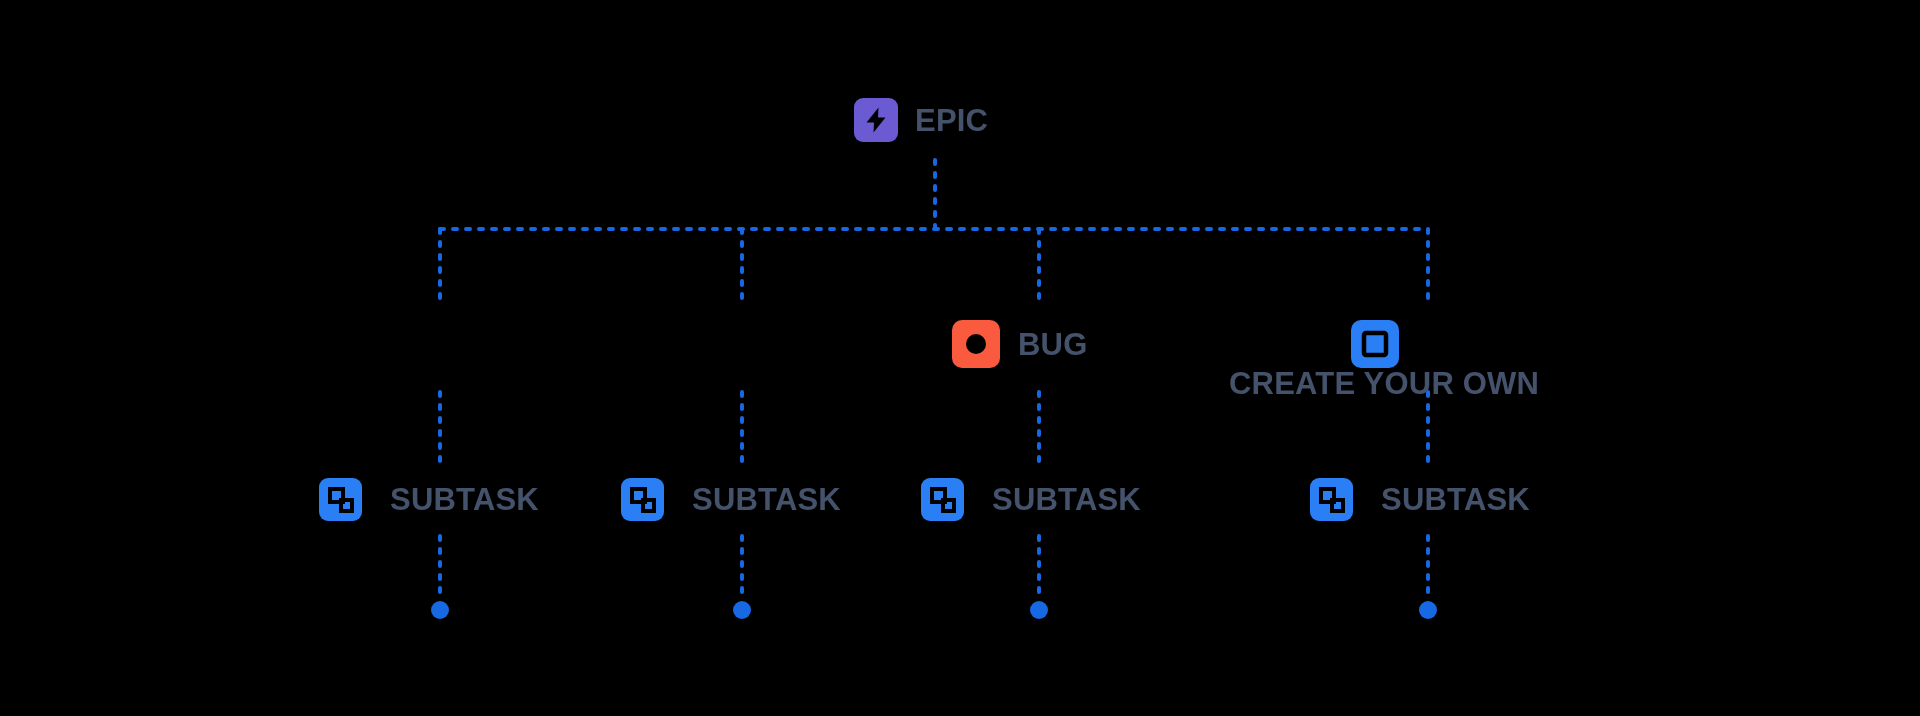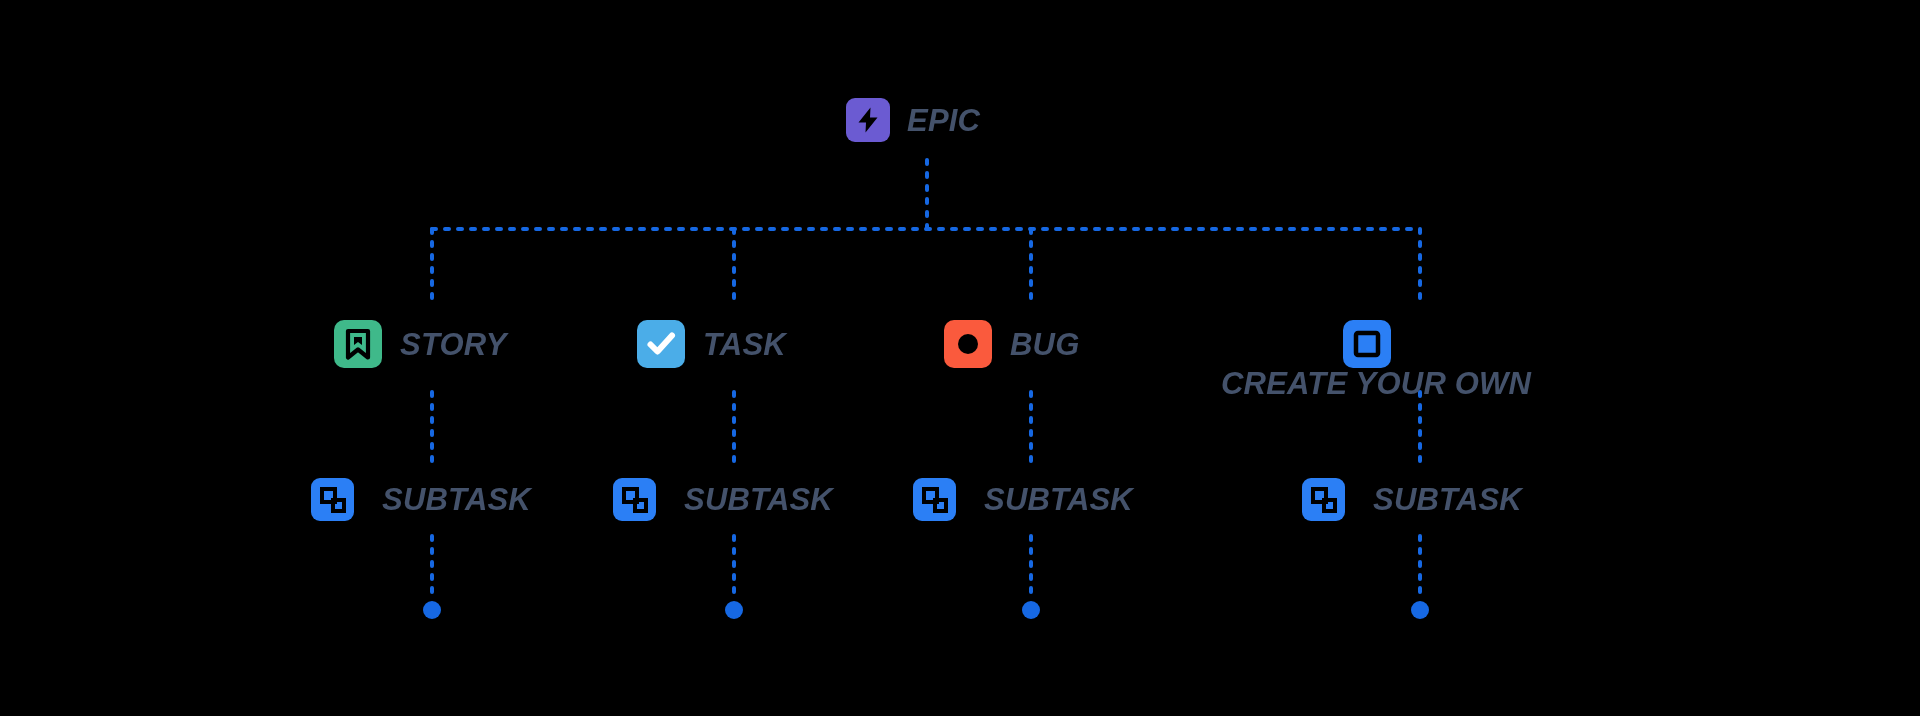--- a/index.html
+++ b/index.html
@@ -11,24 +11,23 @@
     width: 1920px;
     height: 716px;
     position: relative;
     overflow: hidden;
     font-family: "Liberation Sans", sans-serif;
     -webkit-font-smoothing: antialiased;
   }
 
   #diagram-canvas {
     position: absolute;
-    left: 8px; top: 0;
+    left: 16px; top: 0;
     width: 1756px;
     height: 716px;
-    font-style: italic;
   }
 
   
   #connector-layer {
     position: absolute;
     left: 0; top: 0;
     width: 1920px;
     height: 716px;
     pointer-events: none;
   }
@@ -105,40 +104,21 @@
   <div class="node node-epic" style="left:838px; top:98px;">
     <span class="node-icon">
       <svg class="icon-svg" viewBox="0 0 44 44">
         <rect x="0" y="0" width="44" height="44" rx="9" ry="9" fill="#6B5BD2"></rect>
         <path d="M24.5 9.5 L12.5 24.5 L20 24.5 L19.5 34.5 L31.5 19.5 L24 19.5 Z" fill="#000000"></path>
       </svg>
     </span>
     <span class="node-label">EPIC</span>
   </div>
 
-  <div class="node node-type" style="left:326px; top:320px;">
-    <span class="node-icon">
-      <svg class="icon-svg" viewBox="0 0 48 48">
-        <rect x="0" y="0" width="48" height="48" rx="10" ry="10" fill="#3FB98A"></rect>
-        <path d="M14 11 H34 V37.5 L24 29.5 L14 37.5 Z" fill="none" stroke="#000000" stroke-width="4.2" stroke-linejoin="round"></path>
-        <path d="M20 17 H28 V25 L24 22 L20 25 Z" fill="#000000"></path>
-      </svg>
-    </span>
-    <span class="node-label">STORY</span>
-  </div>
 
-  <div class="node node-type" style="left:629px; top:320px;">
-    <span class="node-icon">
-      <svg class="icon-svg" viewBox="0 0 48 48">
-        <rect x="0" y="0" width="48" height="48" rx="10" ry="10" fill="#4BADE8"></rect>
-        <path d="M13.5 24.5 L20.5 31.5 L35 15.5" fill="none" stroke="#FFFFFF" stroke-width="6" stroke-linecap="round" stroke-linejoin="round"></path>
-      </svg>
-    </span>
-    <span class="node-label">TASK</span>
-  </div>
 
   <div class="node node-type" style="left:936px; top:320px;">
     <span class="node-icon">
       <svg class="icon-svg" viewBox="0 0 48 48">
         <rect x="0" y="0" width="48" height="48" rx="10" ry="10" fill="#FA5A3D"></rect>
         <circle cx="24" cy="24" r="10" fill="#000000"></circle>
       </svg>
     </span>
     <span class="node-label">BUG</span>
   </div>

